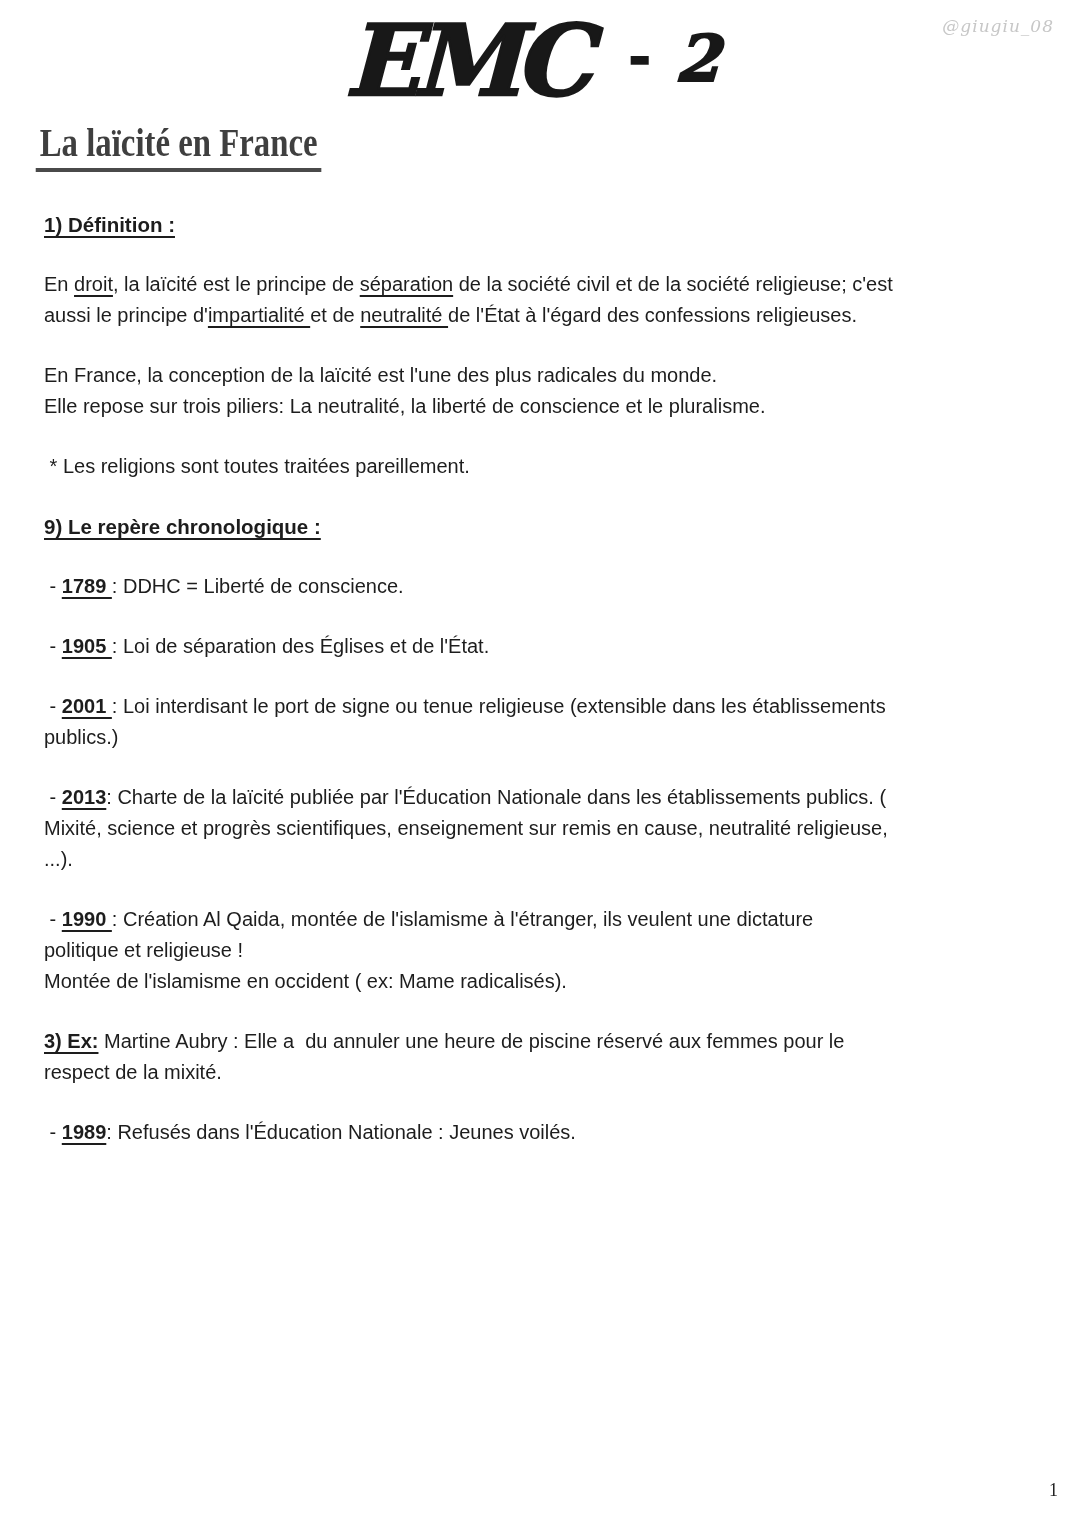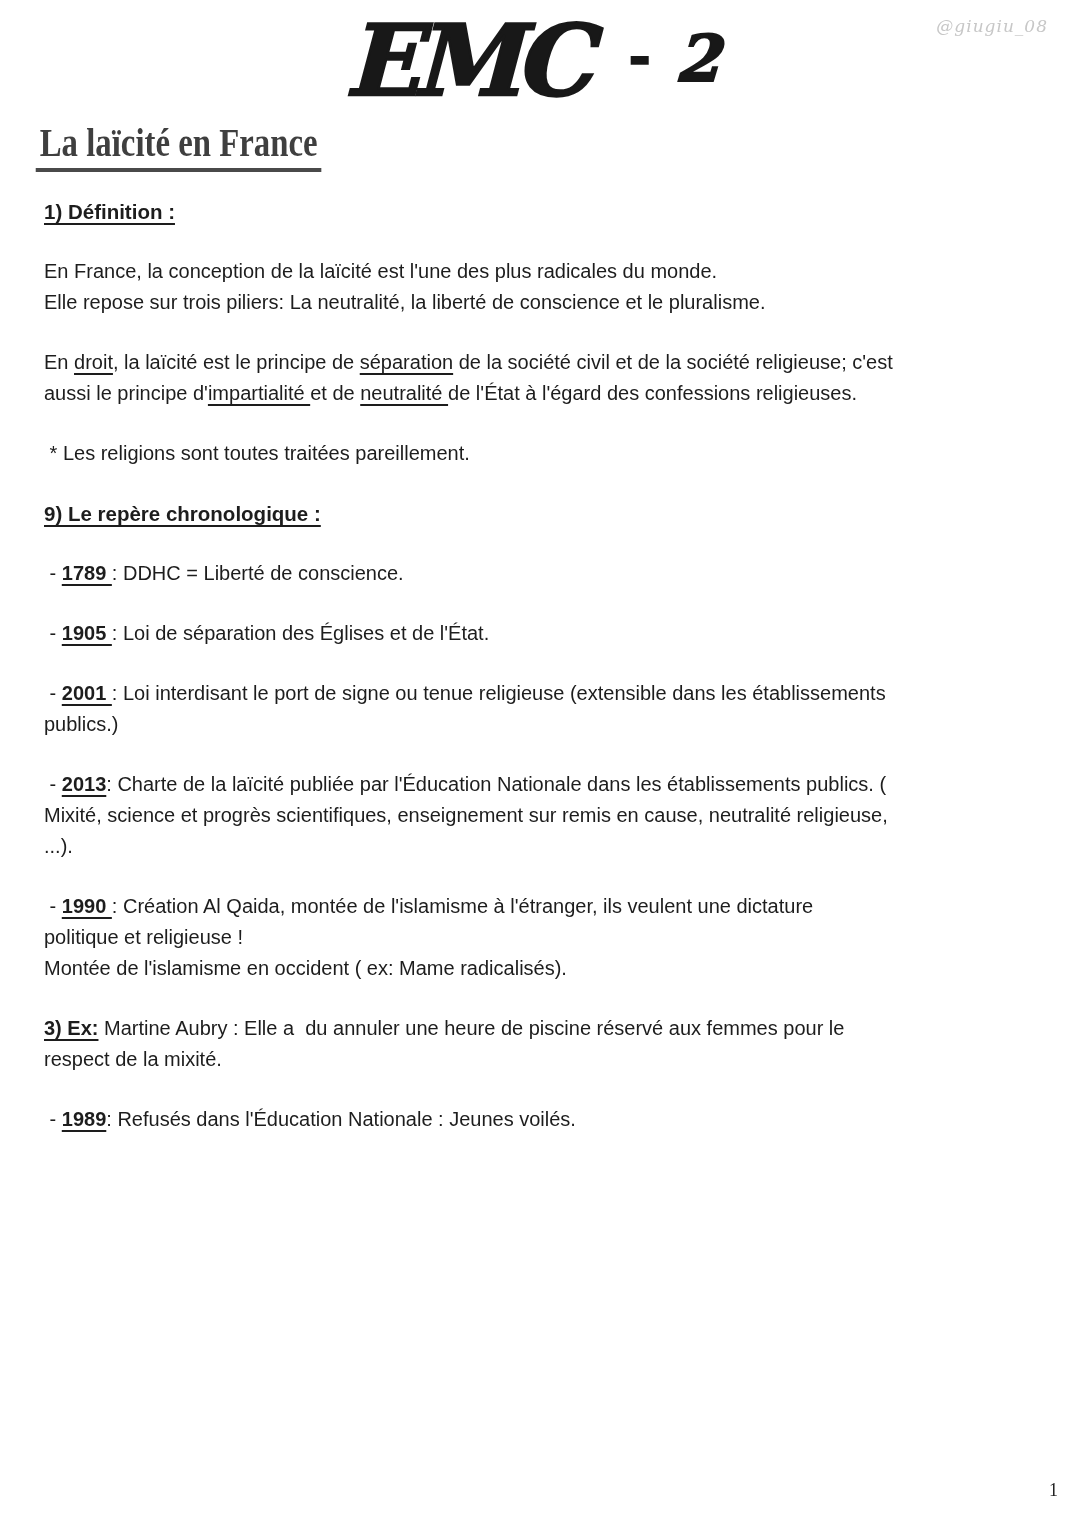--- a/index.html
+++ b/index.html
@@ -11,21 +11,21 @@
     height: 1527px;
     background: #ffffff;
     font-family: "Liberation Sans", sans-serif;
     color: #1d1d1d;
     overflow: hidden;
   }
 
   .watermark {
     position: absolute;
     top: 16px;
-    right: 32px;
+    right: 26px;
     font-family: "DejaVu Serif", serif;
     font-style: italic;
     font-size: 17px;
     color: #c7c7c7;
     letter-spacing: 1px;
   }
 
   .title-row {
     display: flex;
     justify-content: center;
@@ -75,21 +75,21 @@
     color: #3f3f3f;
     border-bottom: 4px solid #4a4a4a;
     padding: 0 5px 3px;
     transform: scaleX(0.8);
     letter-spacing: 0;
     line-height: 1.1;
   }
 
   .doc {
     position: absolute;
-    top: 196px;
+    top: 209px;
     left: 44px;
     width: 992px;
     font-size: 20px;
     line-height: 31px;
   }
   .doc p, .doc h3 {
     margin: 0 0 29px 0;
     padding: 0;
     white-space: pre-wrap;
     font-weight: normal;
@@ -123,24 +123,24 @@
     <span class="t-dash">-</span>
     <span class="t-num">2</span>
   </header>
 
   <div class="subtitle-wrap">
     <h2 class="subtitle">La laïcité en France</h2>
   </div>
 
   <main class="doc" id="doc-body">
       <h3><span class="b u">1) Définition :</span></h3>
+      <p><span>En </span><span class="u">droit</span><span>, la laïcité est le principe de </span><span class="u">séparation</span><span> de la société civil et de la société religieuse; c'est
+aussi le principe d'</span><span class="u">impartialité </span><span>et de </span><span class="u">neutralité </span><span>de l'État à l'égard des confessions religieuses.</span></p>
       <p><span>En France, la conception de la laïcité est l'une des plus radicales du monde.
 Elle repose sur trois piliers: La neutralité, la liberté de conscience et le pluralisme.</span></p>
-      <p><span>En </span><span class="u">droit</span><span>, la laïcité est le principe de </span><span class="u">séparation</span><span> de la société civil et de la société religieuse; c'est
-aussi le principe d'</span><span class="u">impartialité </span><span>et de </span><span class="u">neutralité </span><span>de l'État à l'égard des confessions religieuses.</span></p>
       <p><span> * Les religions sont toutes traitées pareillement.</span></p>
       <h3><span class="b u">9) Le repère chronologique :</span></h3>
       <p><span> - </span><span class="b u">1789 </span><span>: DDHC = Liberté de conscience.</span></p>
       <p><span> - </span><span class="b u">1905 </span><span>: Loi de séparation des Églises et de l'État.</span></p>
       <p><span> - </span><span class="b u">2001 </span><span>: Loi interdisant le port de signe ou tenue religieuse (extensible dans les établissements
 publics.)</span></p>
       <p><span> - </span><span class="b u">2013</span><span>: Charte de la laïcité publiée par l'Éducation Nationale dans les établissements publics. (
 Mixité, science et progrès scientifiques, enseignement sur remis en cause, neutralité religieuse,
 ...).</span></p>
       <p><span> - </span><span class="b u">1990 </span><span>: Création Al Qaida, montée de l'islamisme à l'étranger, ils veulent une dictature

